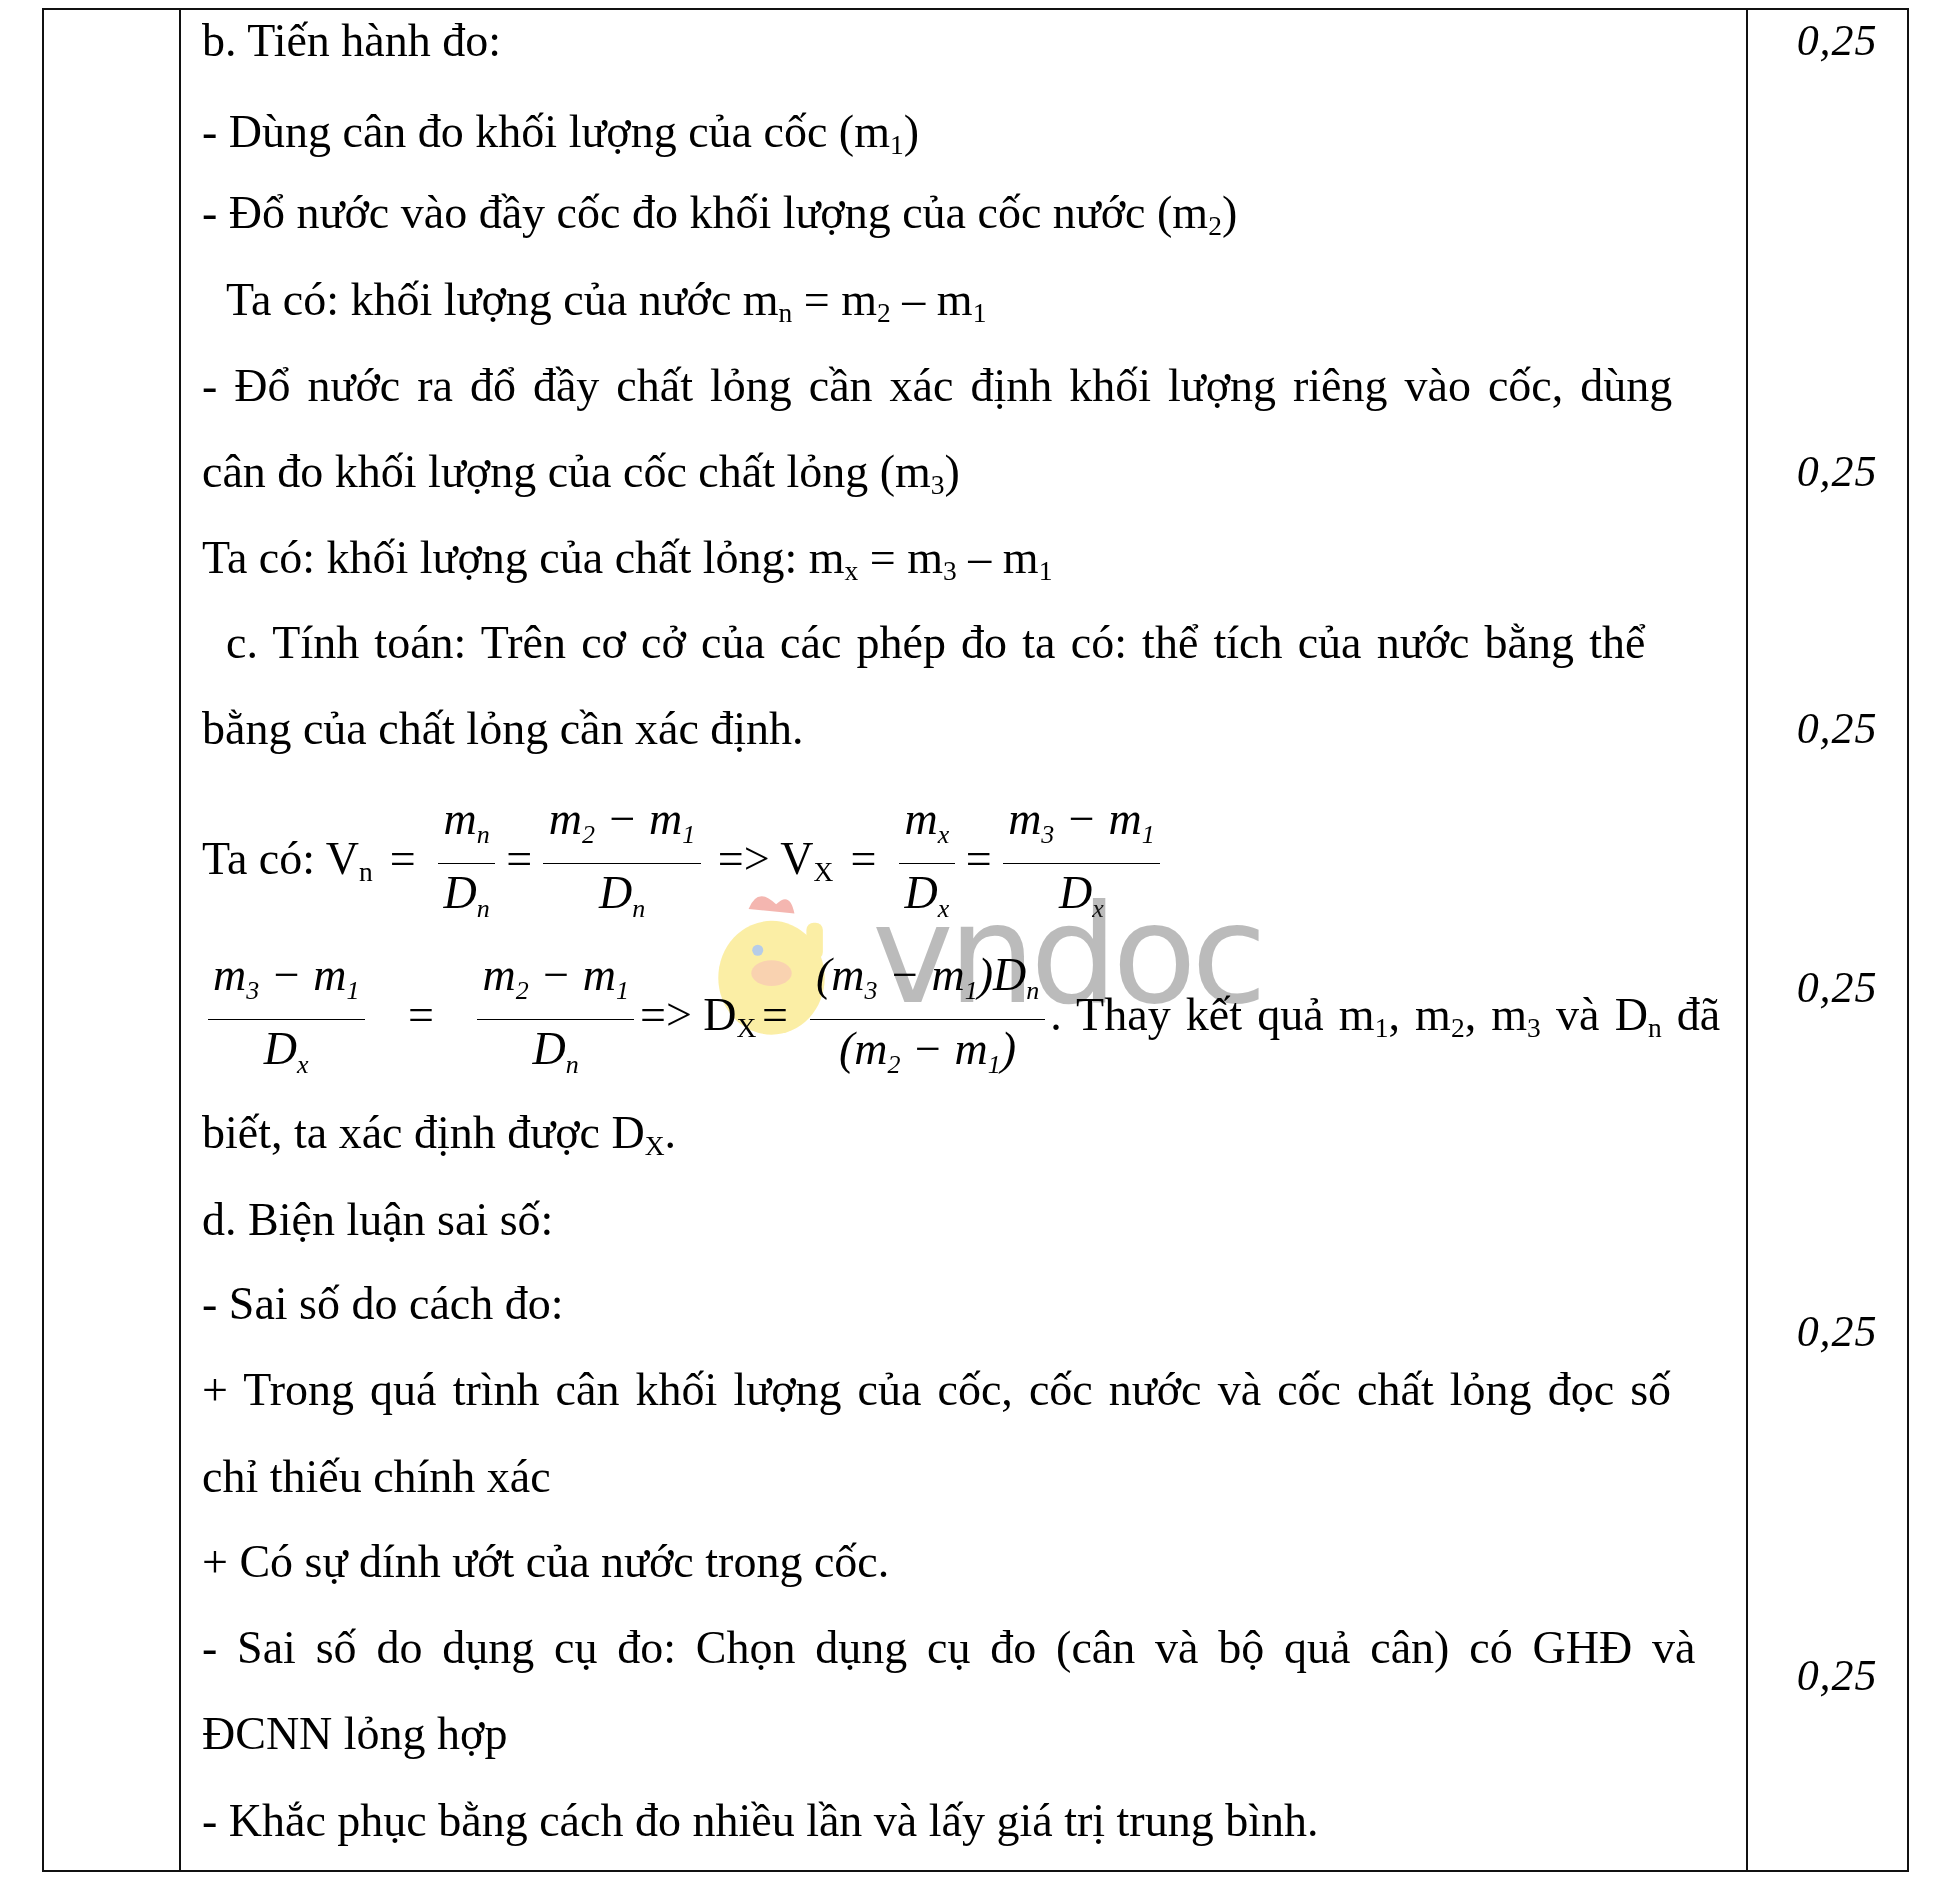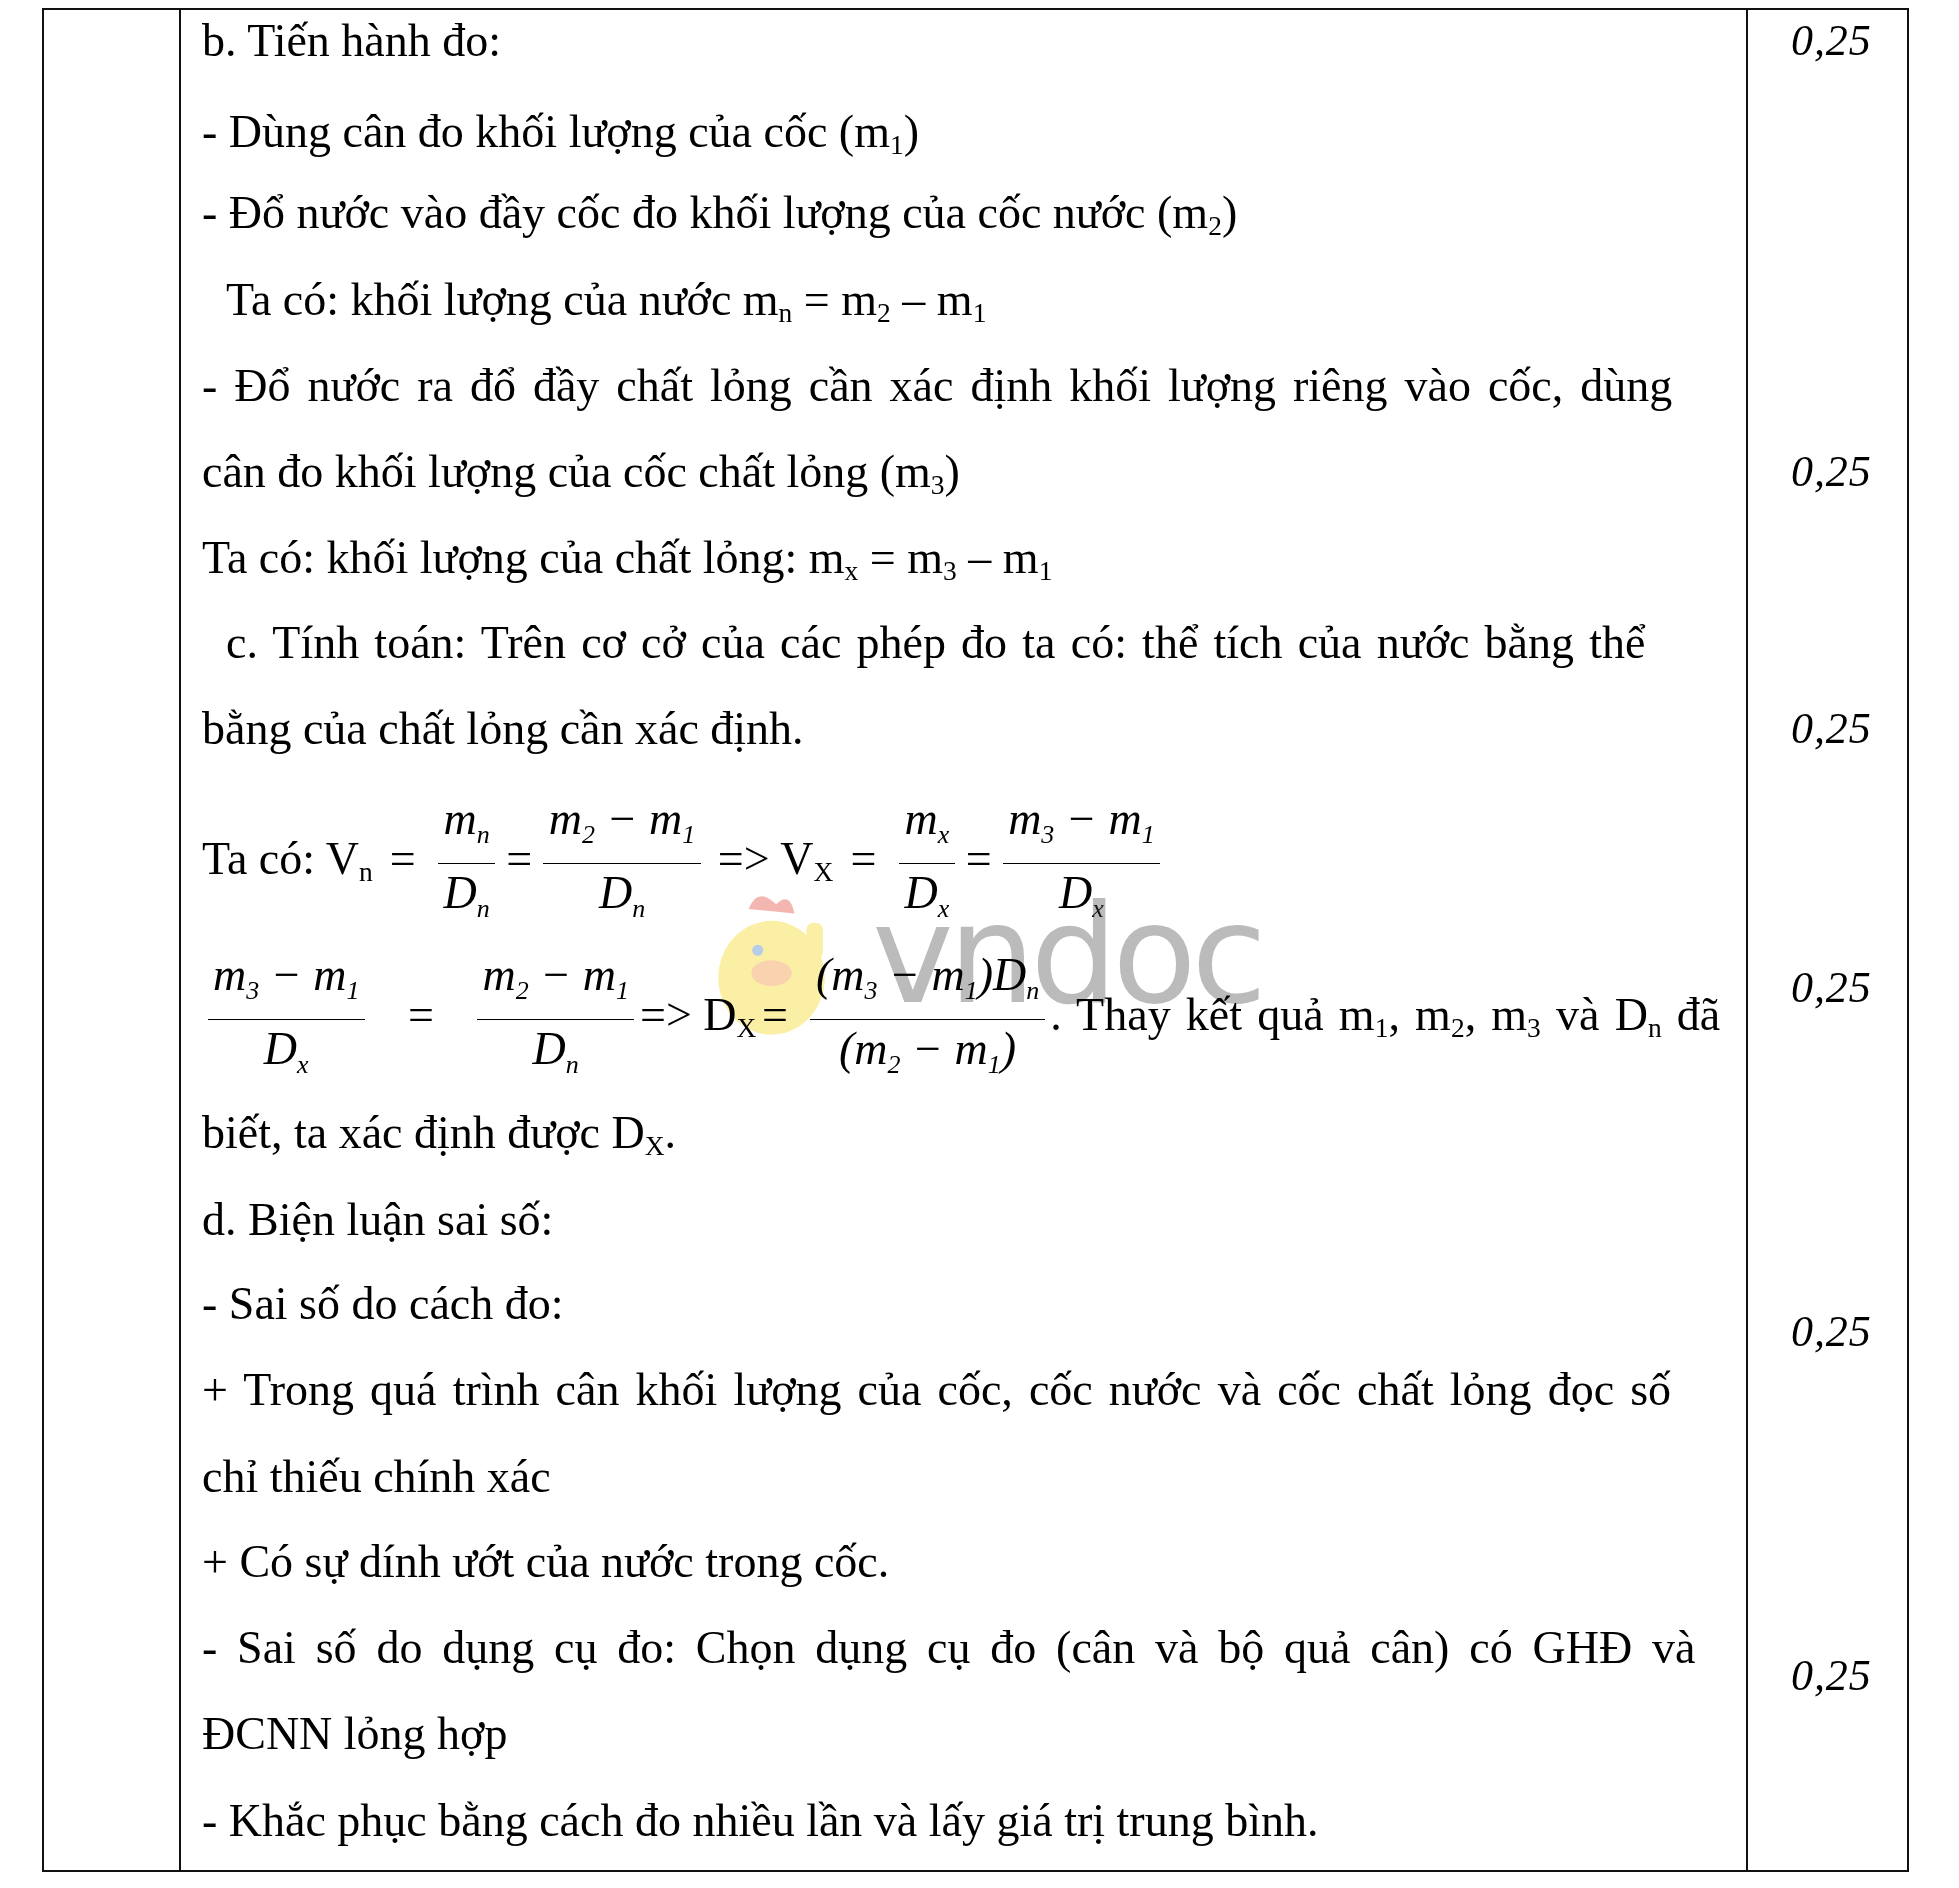--- a/index.html
+++ b/index.html
@@ -3,21 +3,21 @@
 <meta charset="utf-8">
 <style>
   html, body { margin: 0; padding: 0; background: #ffffff; }
   body { width: 1960px; height: 1889px; position: relative; overflow: hidden;
          font-family: "Liberation Serif", "DejaVu Serif", serif; color: #000; }
   .table { position: absolute; left: 42px; top: 8.3px; width: 1867px; height: 1864px;
            border: 2.8px solid #111; box-sizing: border-box; }
   .vline { position: absolute; top: 0; bottom: 0; width: 1.8px; background: #111; }
   .line { position: absolute; left: 202px; font-size: 46px; line-height: 55px; white-space: nowrap; text-align: center; }
   .line sub { font-size: 27.5px; vertical-align: -7.3px; line-height: 0; }
-  .score { position: absolute; left: 1791px; width: 92px; 
+  .score { position: absolute; left: 1791px; width: 92px; text-align: center;
            font-style: italic; font-size: 44px; line-height: 55px; letter-spacing: 0.9px; }
   .frac { display: inline-block; vertical-align: middle; text-align: center; font-style: italic;
           margin: 0 5.5px; }
   .frac .num, .frac .den { display: block; padding: 0 5.5px; line-height: 57px; }
   .frac .num { border-bottom: 1.8px solid #000; }
   .frac sub { font-size: 26px; vertical-align: -9.2px; font-style: italic; }
   .eq { font-style: normal; margin: 0 5.5px; }
   .formula { position: absolute; left: 202px; font-size: 46px; white-space: nowrap; }
   .formula .up sub { font-size: 27.5px; vertical-align: -7.3px; font-style: normal; }
   .watermark { position: absolute; left: 707px; top: 877px; width: 569px; height: 184px;

